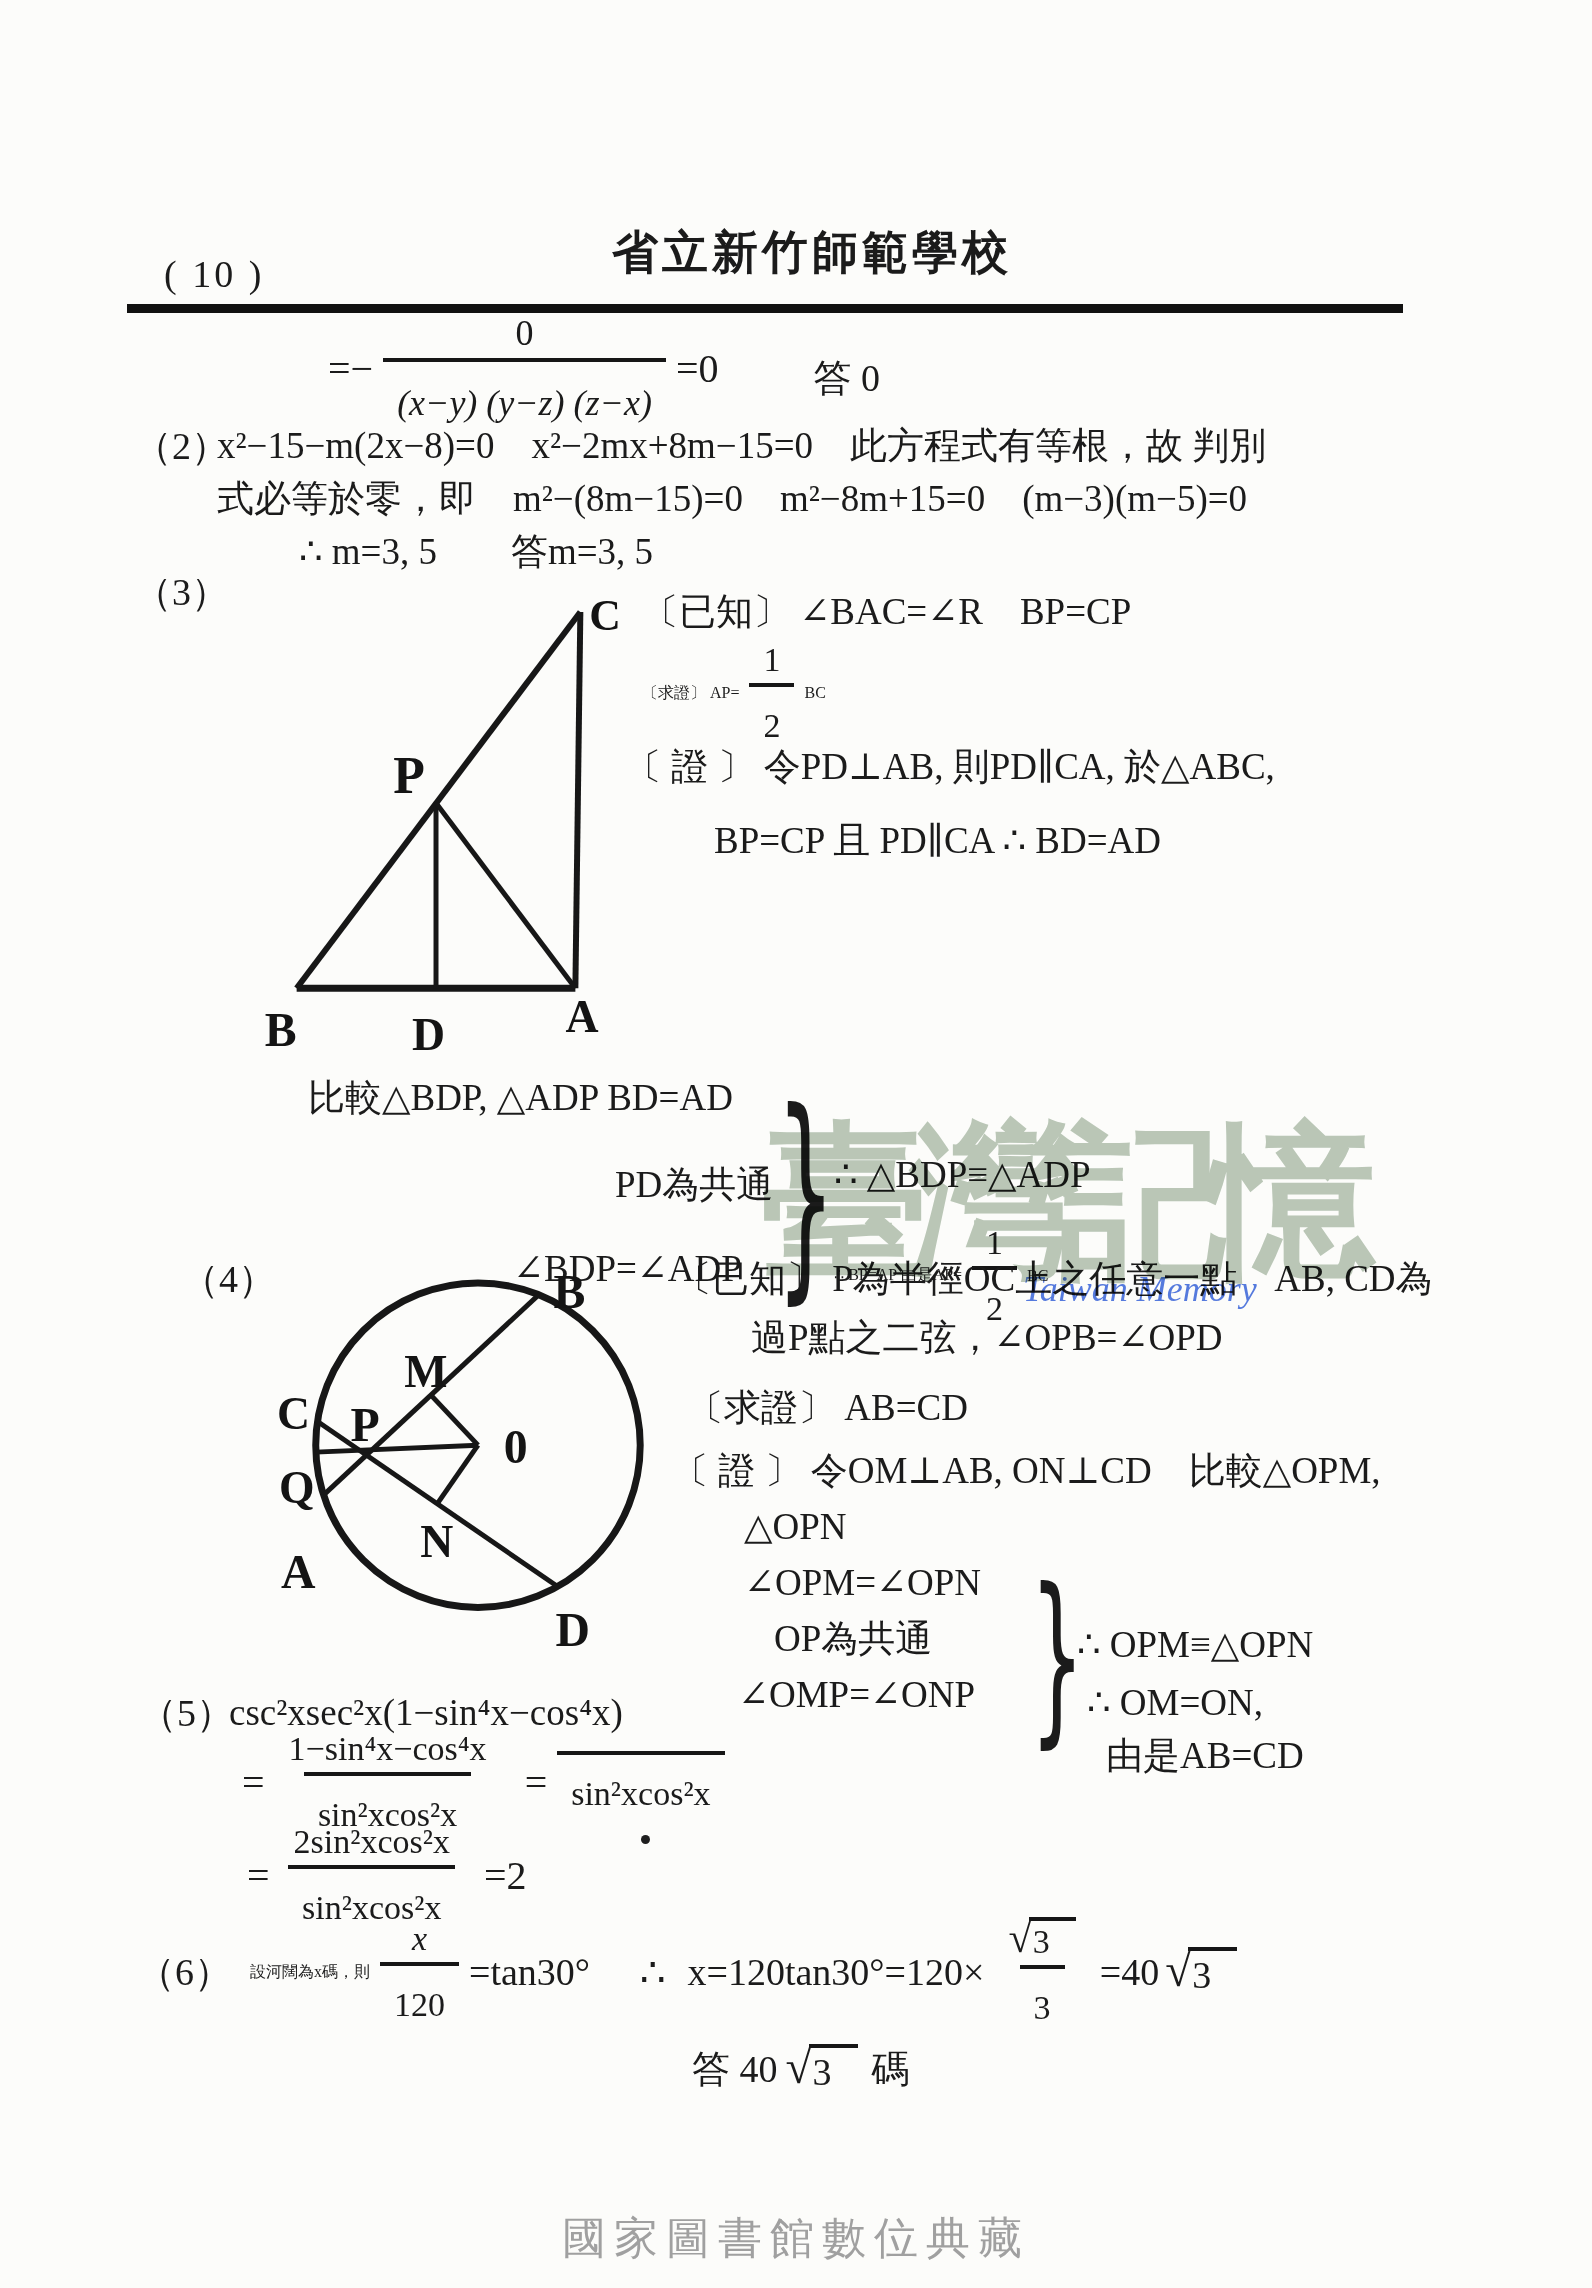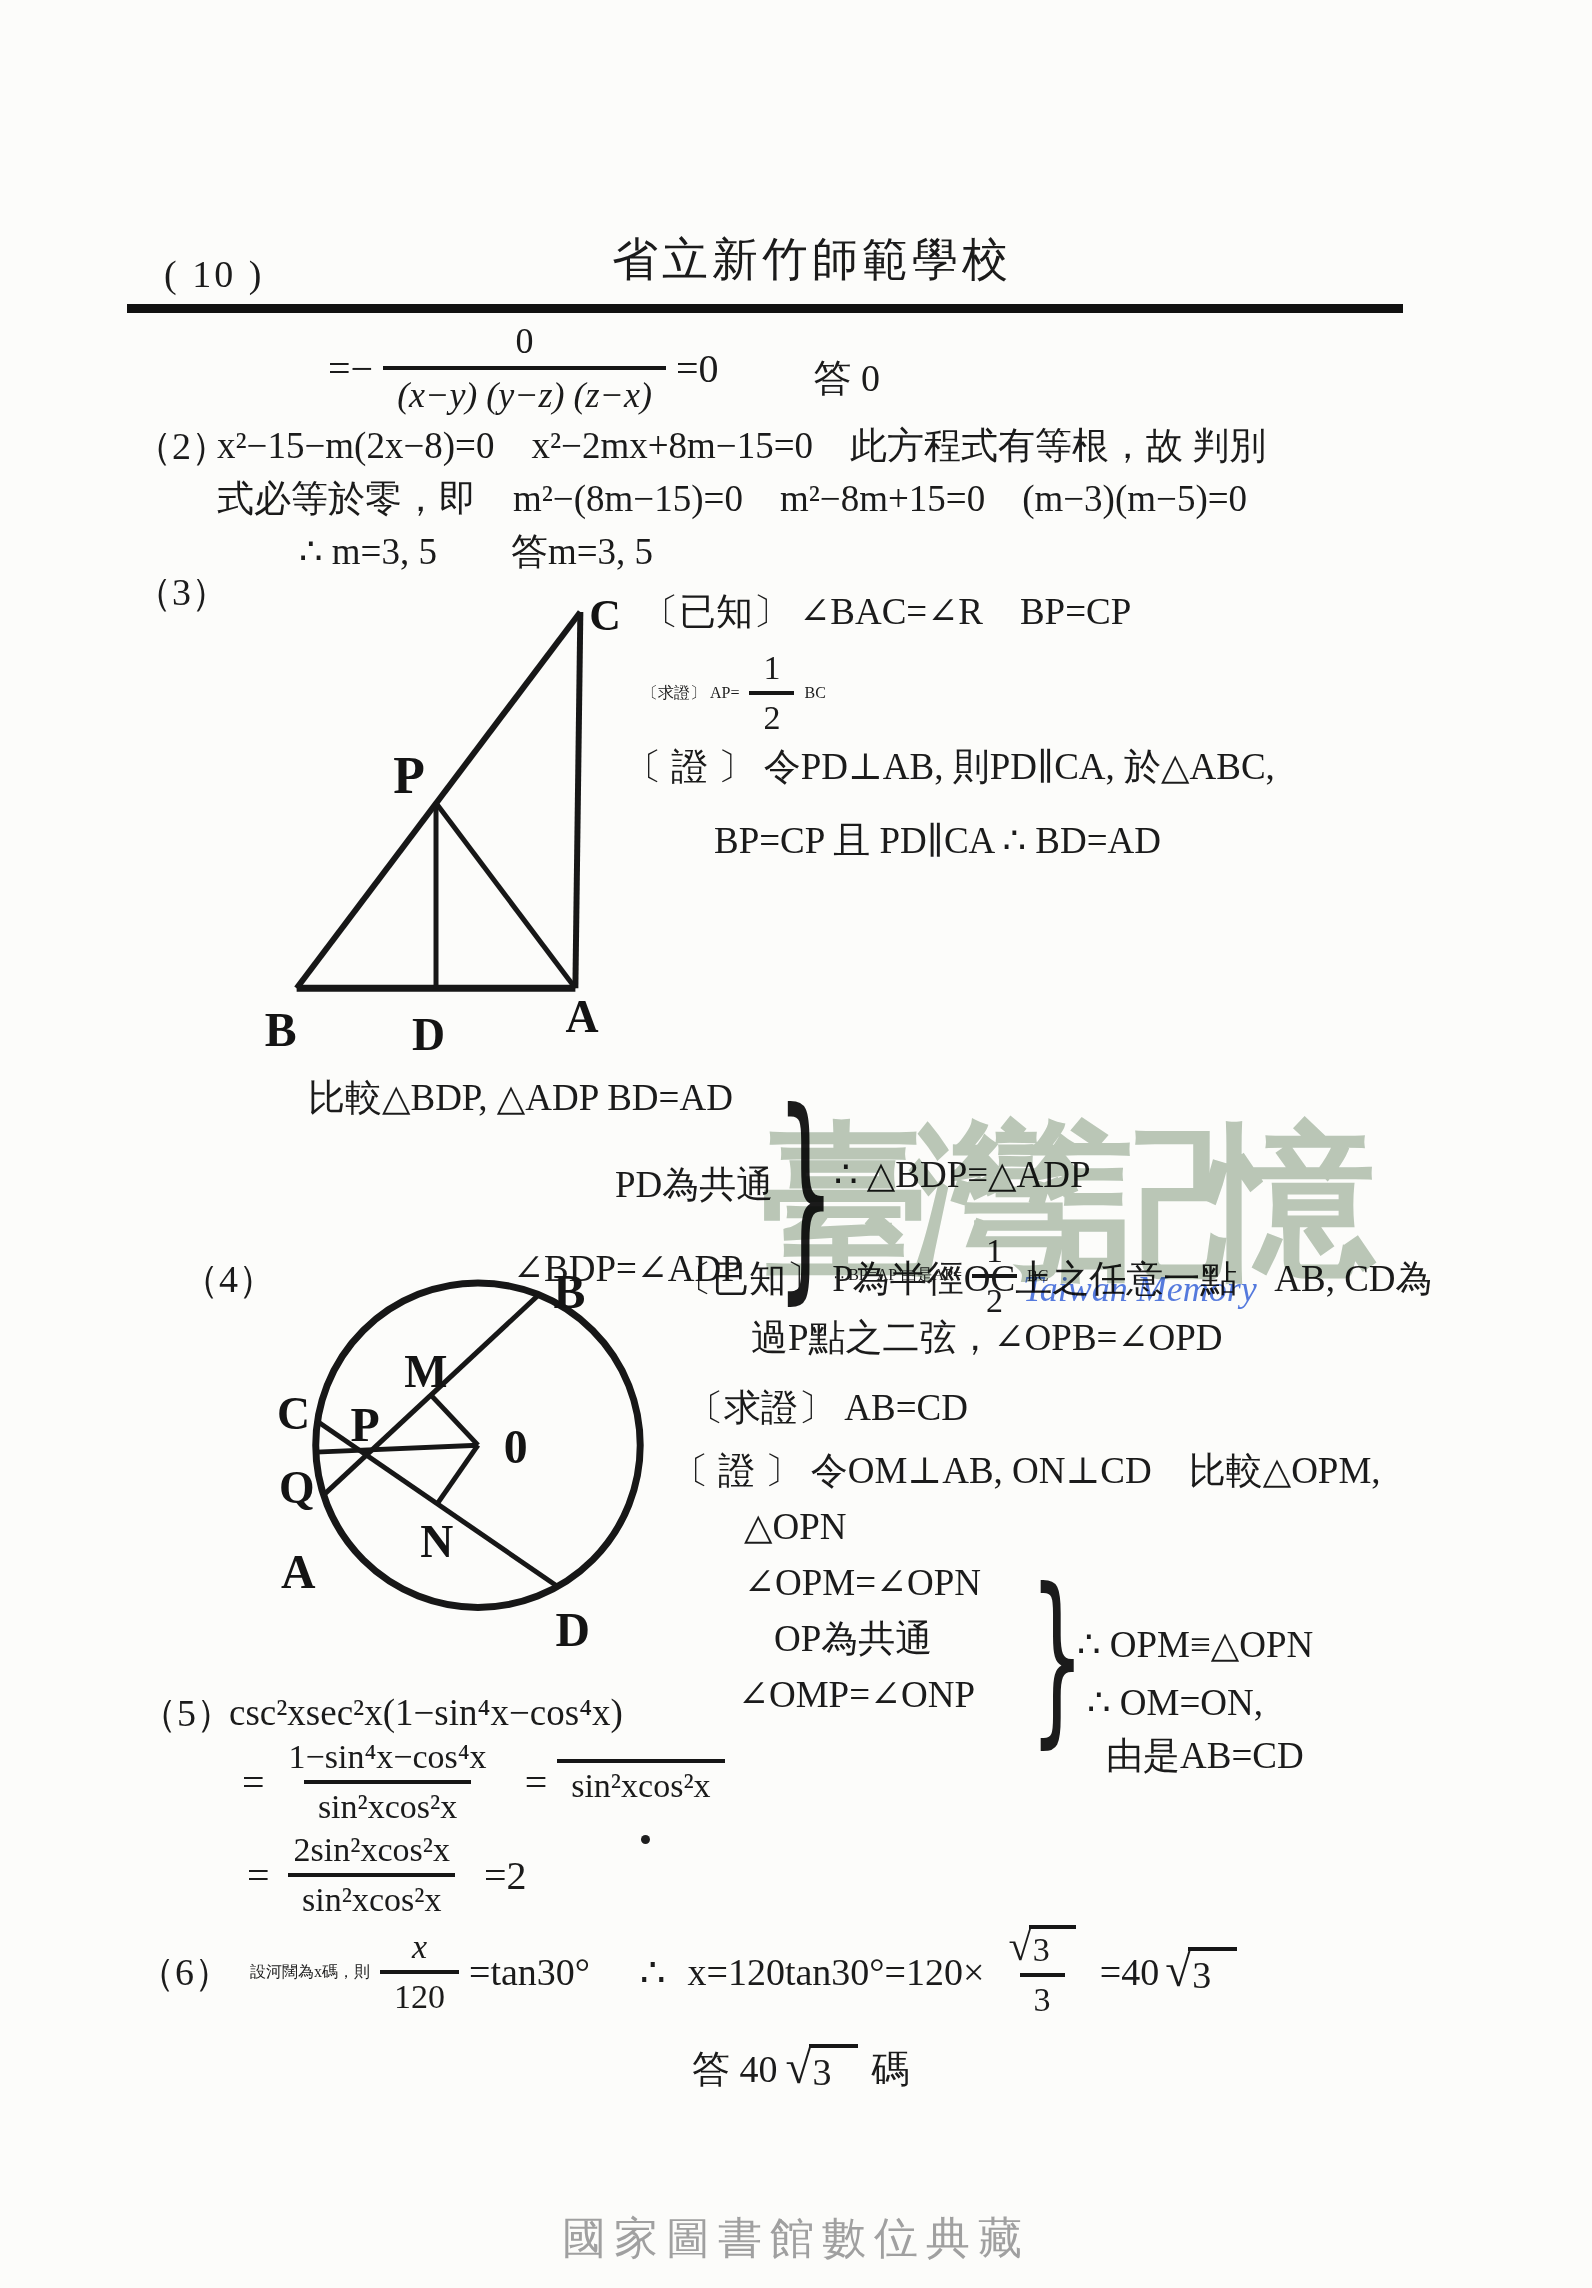--- a/index.html
+++ b/index.html
@@ -5,21 +5,21 @@
   html,body{margin:0;padding:0;}
   body{
     width:1592px;height:2289px;position:relative;overflow:hidden;
     background:#fcfcfa;color:#1b1b1b;
     font-family:"Liberation Serif","DejaVu Serif","DejaVu Sans",serif;
   }
   .t{position:absolute;white-space:pre;font-size:37px;line-height:1.25;}
   .row{position:absolute;display:flex;align-items:center;white-space:pre;}
   .frac{display:inline-flex;flex-direction:column;align-items:center;vertical-align:middle;margin:0 10px;}
   .frac .num{padding:0 14px 4px;}
-  .frac .den{border-top:4px solid #161616;padding:4px 14px 0;}
+  .frac .den{border-top:4px solid #161616;padding:20px 14px 0;}
   .fs34{font-size:34px;} .fs36{font-size:36px;} .fs38{font-size:38px;} .fs40{font-size:40px;}
   .it{font-style:italic;}
   .sqrt{display:inline-flex;align-items:flex-start;}
   .sqrt .radsign{font-size:1.25em;line-height:1;}
   .sqrt .rad{border-top:4px solid #161616;padding:2px 26px 0 4px;margin-left:-3px;}
   .brace-wrap{position:absolute;display:flex;align-items:center;}
   .brace-wrap span{display:inline-block;line-height:1;font-family:"DejaVu Sans",sans-serif;font-weight:400;}
   .rule{position:absolute;background:#111;}
   svg text{font-family:"Liberation Serif","DejaVu Serif",serif;font-weight:bold;fill:#141414;}
   svg line, svg circle{stroke:#171717;fill:none;}
@@ -36,21 +36,21 @@
     position:absolute;left:0;top:2209px;width:1592px;text-align:center;
     font-size:44px;color:#a0a0a0;letter-spacing:8px;
     font-family:Liberation Mono, monospace;
   }
   .speck{position:absolute;width:9px;height:9px;border-radius:50%;background:#1e1e1e;}
 </style>
 </head>
 <body>
 
 <div class="t fs38" style="left:164px;top:251px;letter-spacing:3px;">( 10 )</div>
-<div class="t" style="left:612px;top:231px;font-size:46px;font-weight:400;letter-spacing:4px;">省立新竹師範學校</div>
+<div class="t" style="left:612px;top:224px;font-size:46px;font-weight:700;letter-spacing:4px;">省立新竹師範學校</div>
 <div class="rule" style="left:127px;top:304px;width:1276px;height:9px;"></div>
 
 <div class="row" style="left:328px;top:318px;height:100px;">
   <span class="fs40">=−</span>
   <span class="frac fs36">
     <span class="num">0</span>
     <span class="den it">(x−y) (y−z) (z−x)</span>
   </span>
   <span class="fs40">=0</span>
   <span class="fs38" style="margin-left:95px;margin-top:20px;">答 0</span>

